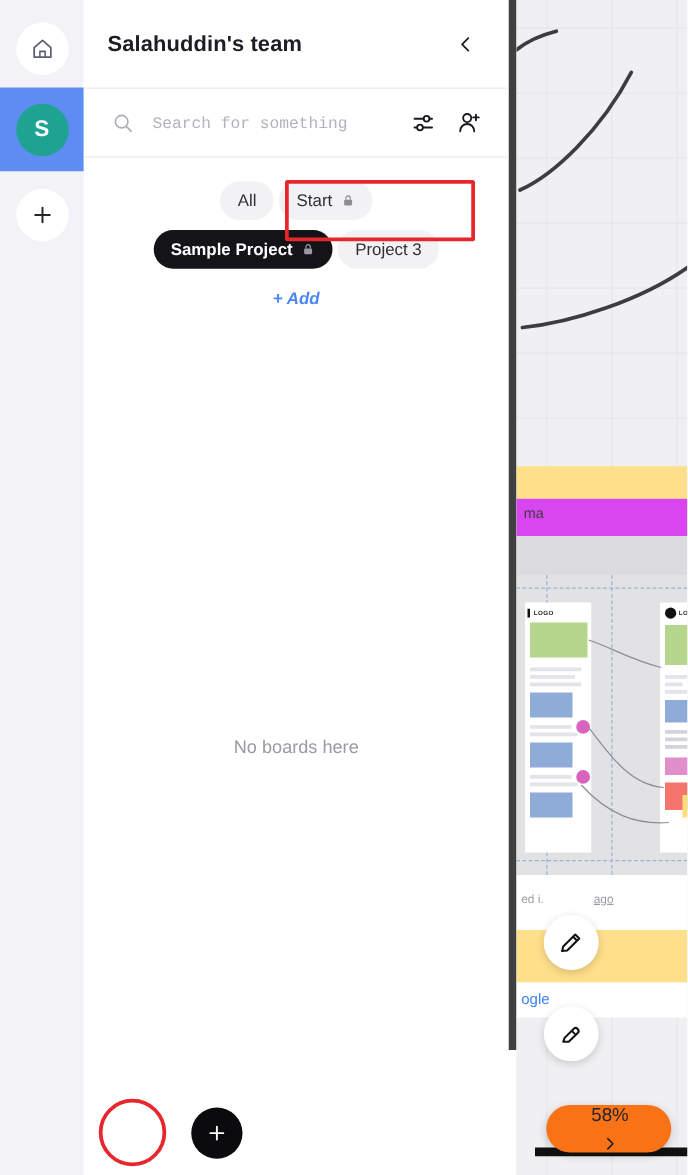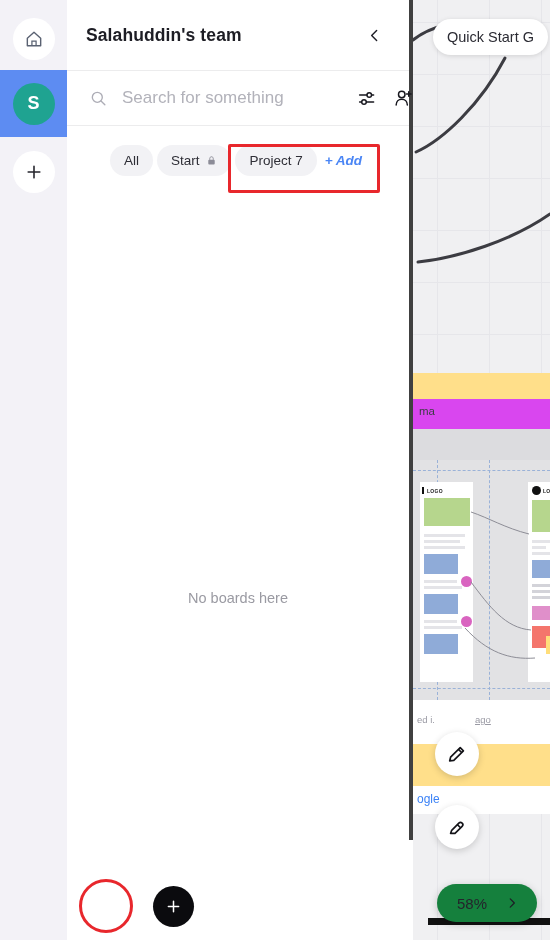--- a/index.html
+++ b/index.html
@@ -58,23 +58,23 @@
   .black-card .bc-chip { position: absolute; left: 6px; top: 36px; width: 14px; height: 10px; background: #fff; border-radius: 2px; }
   .black-line { position: absolute; left: 15px; top: 918px; width: 135px; height: 7px; background: #111; }
 
   .float-btn {
     position: absolute; background: #fff; border-radius: 50%;
     box-shadow: 0 2px 7px rgba(0,0,0,.17);
     display: flex; align-items: center; justify-content: center;
   }
   .zoom-pill {
     position: absolute; left: 437px; top: 884px; width: 100px; height: 38px;
-    background: #15803d; border-radius: 19px; box-shadow: 0 2px 8px rgba(0,0,0,.2);
+    background: #f97316; border-radius: 19px; box-shadow: 0 2px 8px rgba(0,0,0,.2);
     display: flex; align-items: center; justify-content: space-between;
-    padding: 0 18px 0 20px; font-size: 15px; color: #24242c; z-index: 30;
+    padding: 0 18px 0 20px; font-size: 15px; color: #24242c; z-index: 30; flex-direction: column;
   }
 
   
   .rail {
     position: absolute; left: 0; top: 0; width: 67px; height: 940px;
     background: #f3f2f7; z-index: 10;
   }
   .rail-item {
     position: absolute; left: 0; width: 67px; height: 67px;
     display: flex; align-items: center; justify-content: center;
@@ -87,36 +87,36 @@
   }
   .rail-avatar {
     width: 42px; height: 42px; border-radius: 50%; background: #1fa391;
     display: flex; align-items: center; justify-content: center;
     color: #fff; font-size: 18px; font-weight: 600;
   }
 
   
   .panel {
     position: absolute; left: 67px; top: 0; width: 346px; height: 840px;
-    background: #ffffff; z-index: 12; border-right: 4px solid #404040;
+    background: #ffffff; z-index: 12; border-right: 6px solid #404040;
   }
   .panel-header {
     position: relative; height: 70px; display: flex; align-items: center;
     padding: 0 22px 0 19px; justify-content: space-between;
   }
   .panel-title { font-size: 17.5px; font-weight: 600; color: #1d1d24; letter-spacing: .1px; }
   .collapse-btn { width: 26px; height: 26px; display: flex; align-items: center; justify-content: center; cursor: pointer; }
 
   .search-row {
     height: 56px; display: flex; align-items: center; gap: 12px;
     padding: 0 20px 0 19px; border-top: 1px solid #ececed; border-bottom: 1px solid #ececed;
   }
   .search-input {
-    flex: 1; border: none; outline: none; font-size: 17px; color: #33333b;
-    font-family: Liberation Sans, sans-serif; background: transparent;
+    flex: 1; border: none; outline: none; font-size: 13px; color: #33333b;
+    font-family: Liberation Mono, monospace; background: transparent;
   }
   .search-input::placeholder { color: #b2b2ba; }
   .icon-btn { width: 24px; height: 24px; display: flex; align-items: center; justify-content: center; cursor: pointer; flex: 0 0 auto; }
 
   .tags {
     display: flex; flex-wrap: wrap; justify-content: center; align-content: flex-start;
     gap: 8px 4px; padding: 19px 36px 0 36px;
   }
   .tag {
     display: inline-flex; align-items: center; gap: 7px;
@@ -229,23 +229,20 @@
       <div class="meta-txt" style="left:4px; top:14px;">ed i.</div>
       <div class="meta-txt" style="left:62px; top:14px;text-decoration:underline;">ago</div>
     </div>
     <div class="yellow-bar2"></div>
     <div class="white-strip2">
       <span>ogle</span>
     </div>
     <div class="black-line"></div>
   </div>
 
-  <div class="qs-pill" style="left:433px; top:19px; z-index:28;">
-    <span>Quick Start G</span>
-  </div>
 
   <div class="float-btn" style="left:435px; top:732px; width:44px; height:44px; z-index:28;">
     <svg width="22" height="22" viewBox="0 0 24 24">
       <path d="M4 19.5 L5 15.5 L15.5 5 L19 8.5 L8.5 19 Z" fill="none" stroke="#131318" stroke-width="1.8" stroke-linejoin="round"></path>
       <path d="M13.6 6.9 L17.1 10.4" stroke="#131318" stroke-width="1.8"></path>
     </svg>
   </div>
   <div class="float-btn" style="left:435px; top:805px; width:44px; height:44px; z-index:28;">
     <svg width="22" height="22" viewBox="0 0 24 24">
       <path d="M5 19 L6.2 15.6 L14 7.8 C15 6.8 16.6 6.8 17.6 7.8 C18.6 8.8 18.6 10.4 17.6 11.4 L9.8 19 Z" fill="none" stroke="#131318" stroke-width="1.8" stroke-linejoin="round"></path>
@@ -322,22 +319,29 @@
       <div class="tag">
         <span>All</span>
       </div>
       <div class="tag">
         <span>Start</span>
         <svg width="11" height="11" viewBox="0 0 24 24">
           <rect x="5" y="10.5" width="14" height="10" rx="2" fill="#8c8c97"></rect>
           <path d="M8.2 10.5 L8.2 7.6 C8.2 5.5 9.9 3.8 12 3.8 C14.1 3.8 15.8 5.5 15.8 7.6 L15.8 10.5" fill="none" stroke="#8c8c97" stroke-width="2.1"></path>
         </svg>
       </div>
+      <div class="tag active">
+        <span>Sample Project</span>
+        <svg width="11" height="11" viewBox="0 0 24 24">
+          <rect x="5" y="10.5" width="14" height="10" rx="2" fill="#9a9aa4"></rect>
+          <path d="M8.2 10.5 L8.2 7.6 C8.2 5.5 9.9 3.8 12 3.8 C14.1 3.8 15.8 5.5 15.8 7.6 L15.8 10.5" fill="none" stroke="#9a9aa4" stroke-width="2.1"></path>
+        </svg>
+      </div>
       <div class="tag">
-        <span>Project 7</span>
+        <span>Project 3</span>
       </div>
       <div class="tag-add">+ Add</div>
     </div>
 
     <div class="empty-state">No boards here</div>
 
     <div class="fab">
       <svg width="19" height="19" viewBox="0 0 24 24">
         <path d="M12 5.5 L12 18.5 M5.5 12 L18.5 12" stroke="#ffffff" stroke-width="1.9" stroke-linecap="round"></path>
       </svg>

